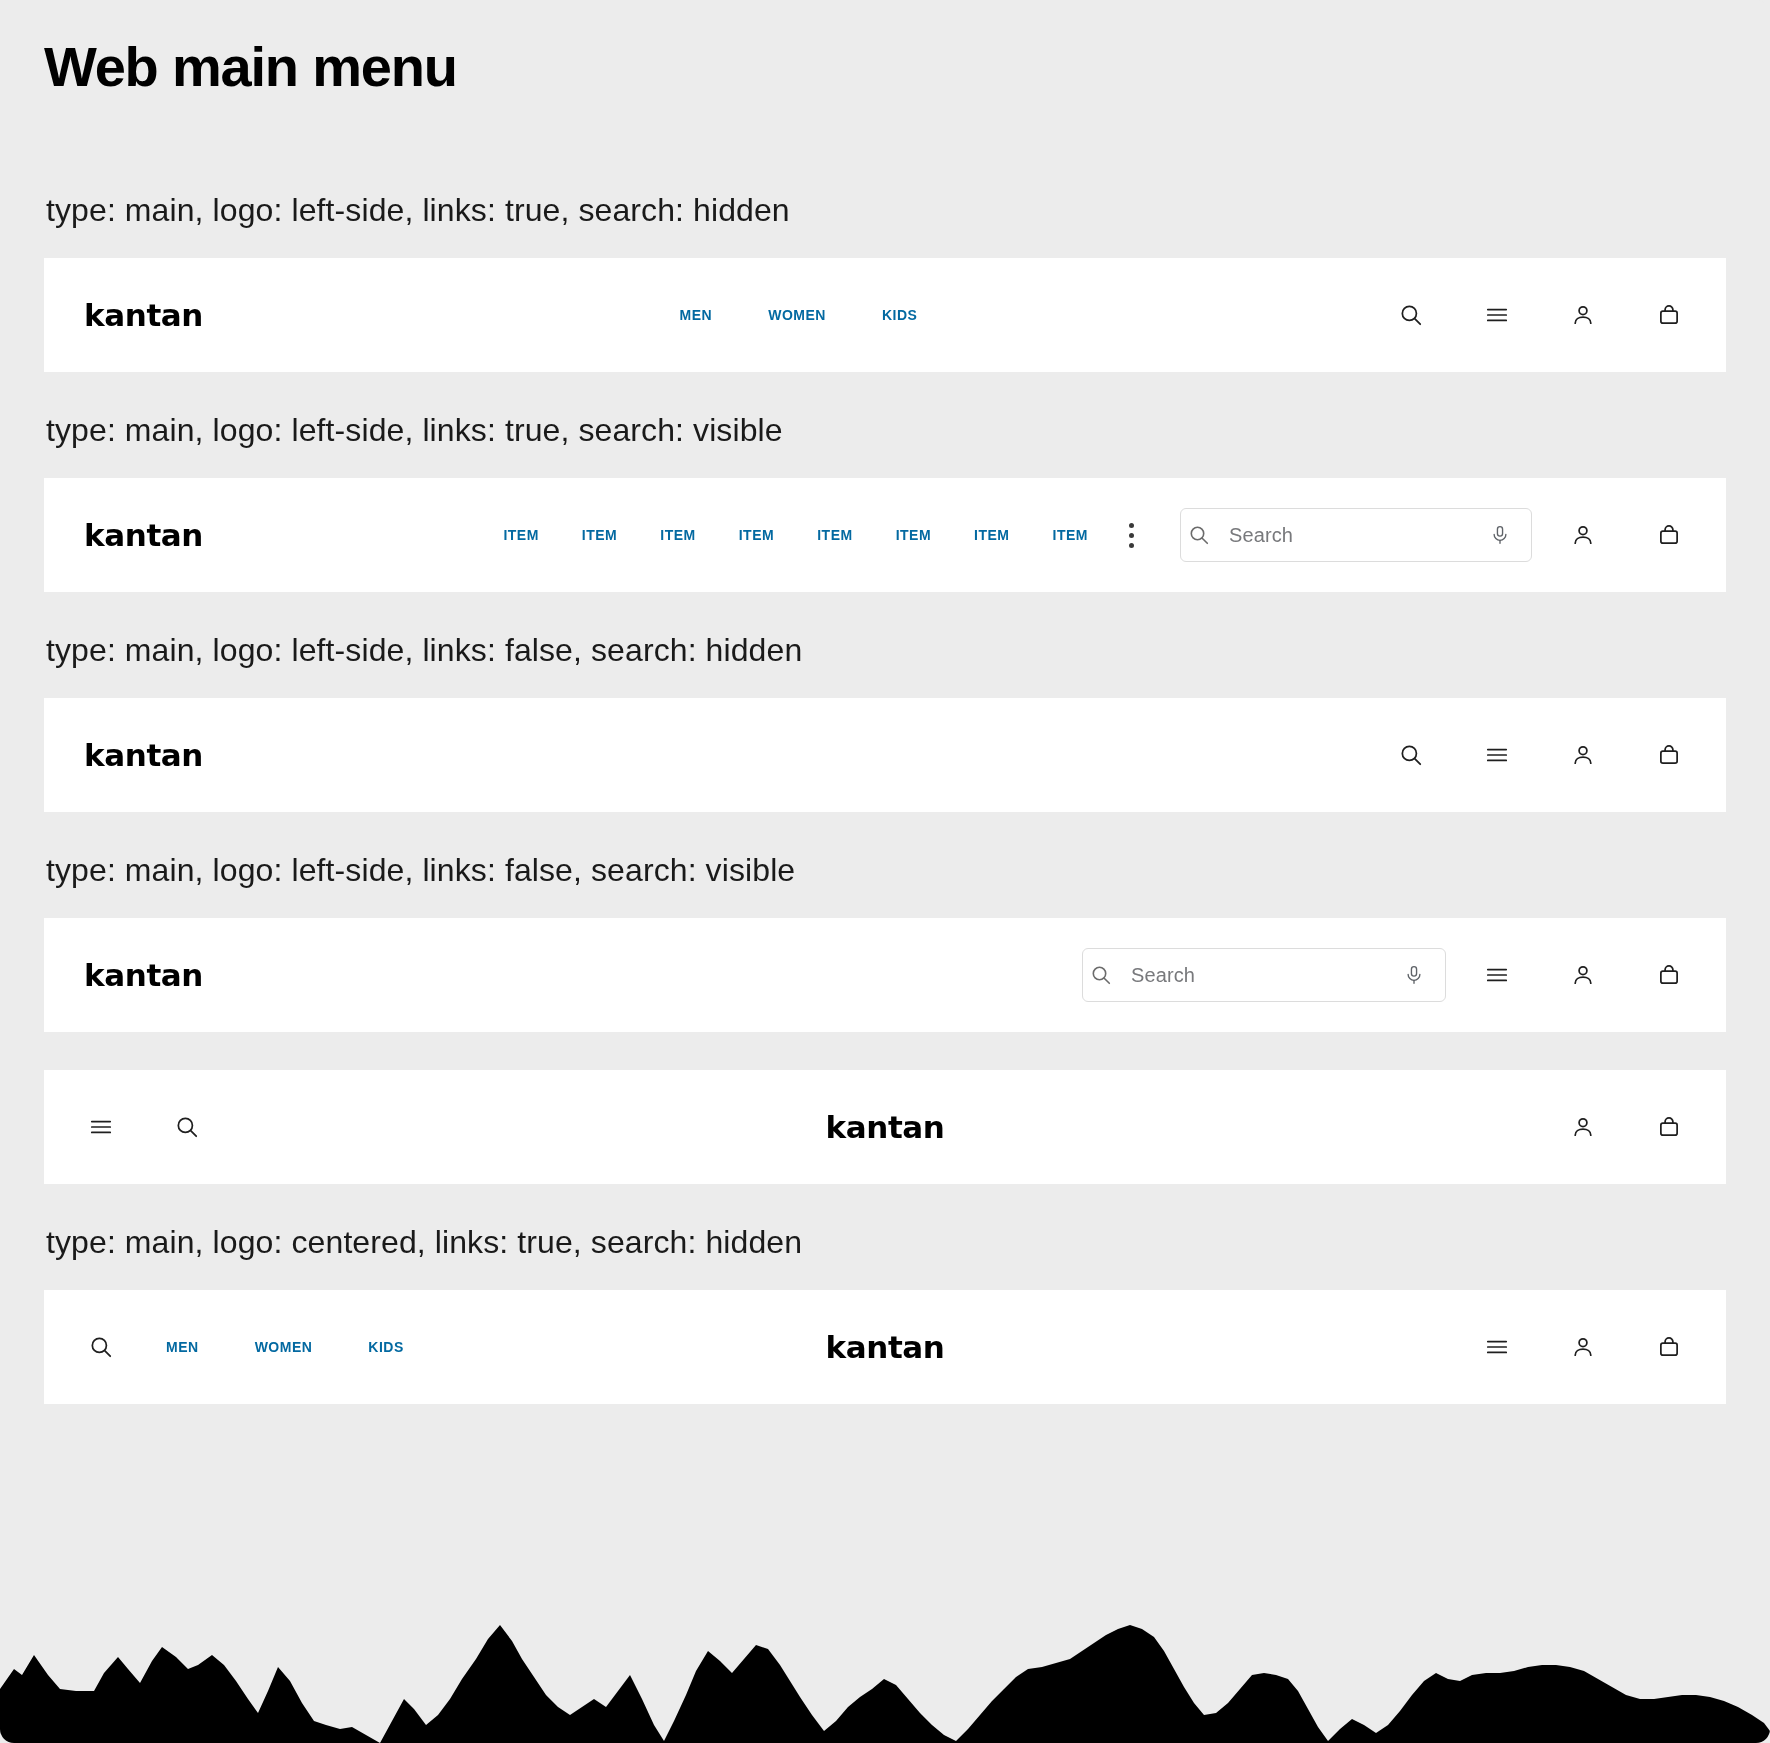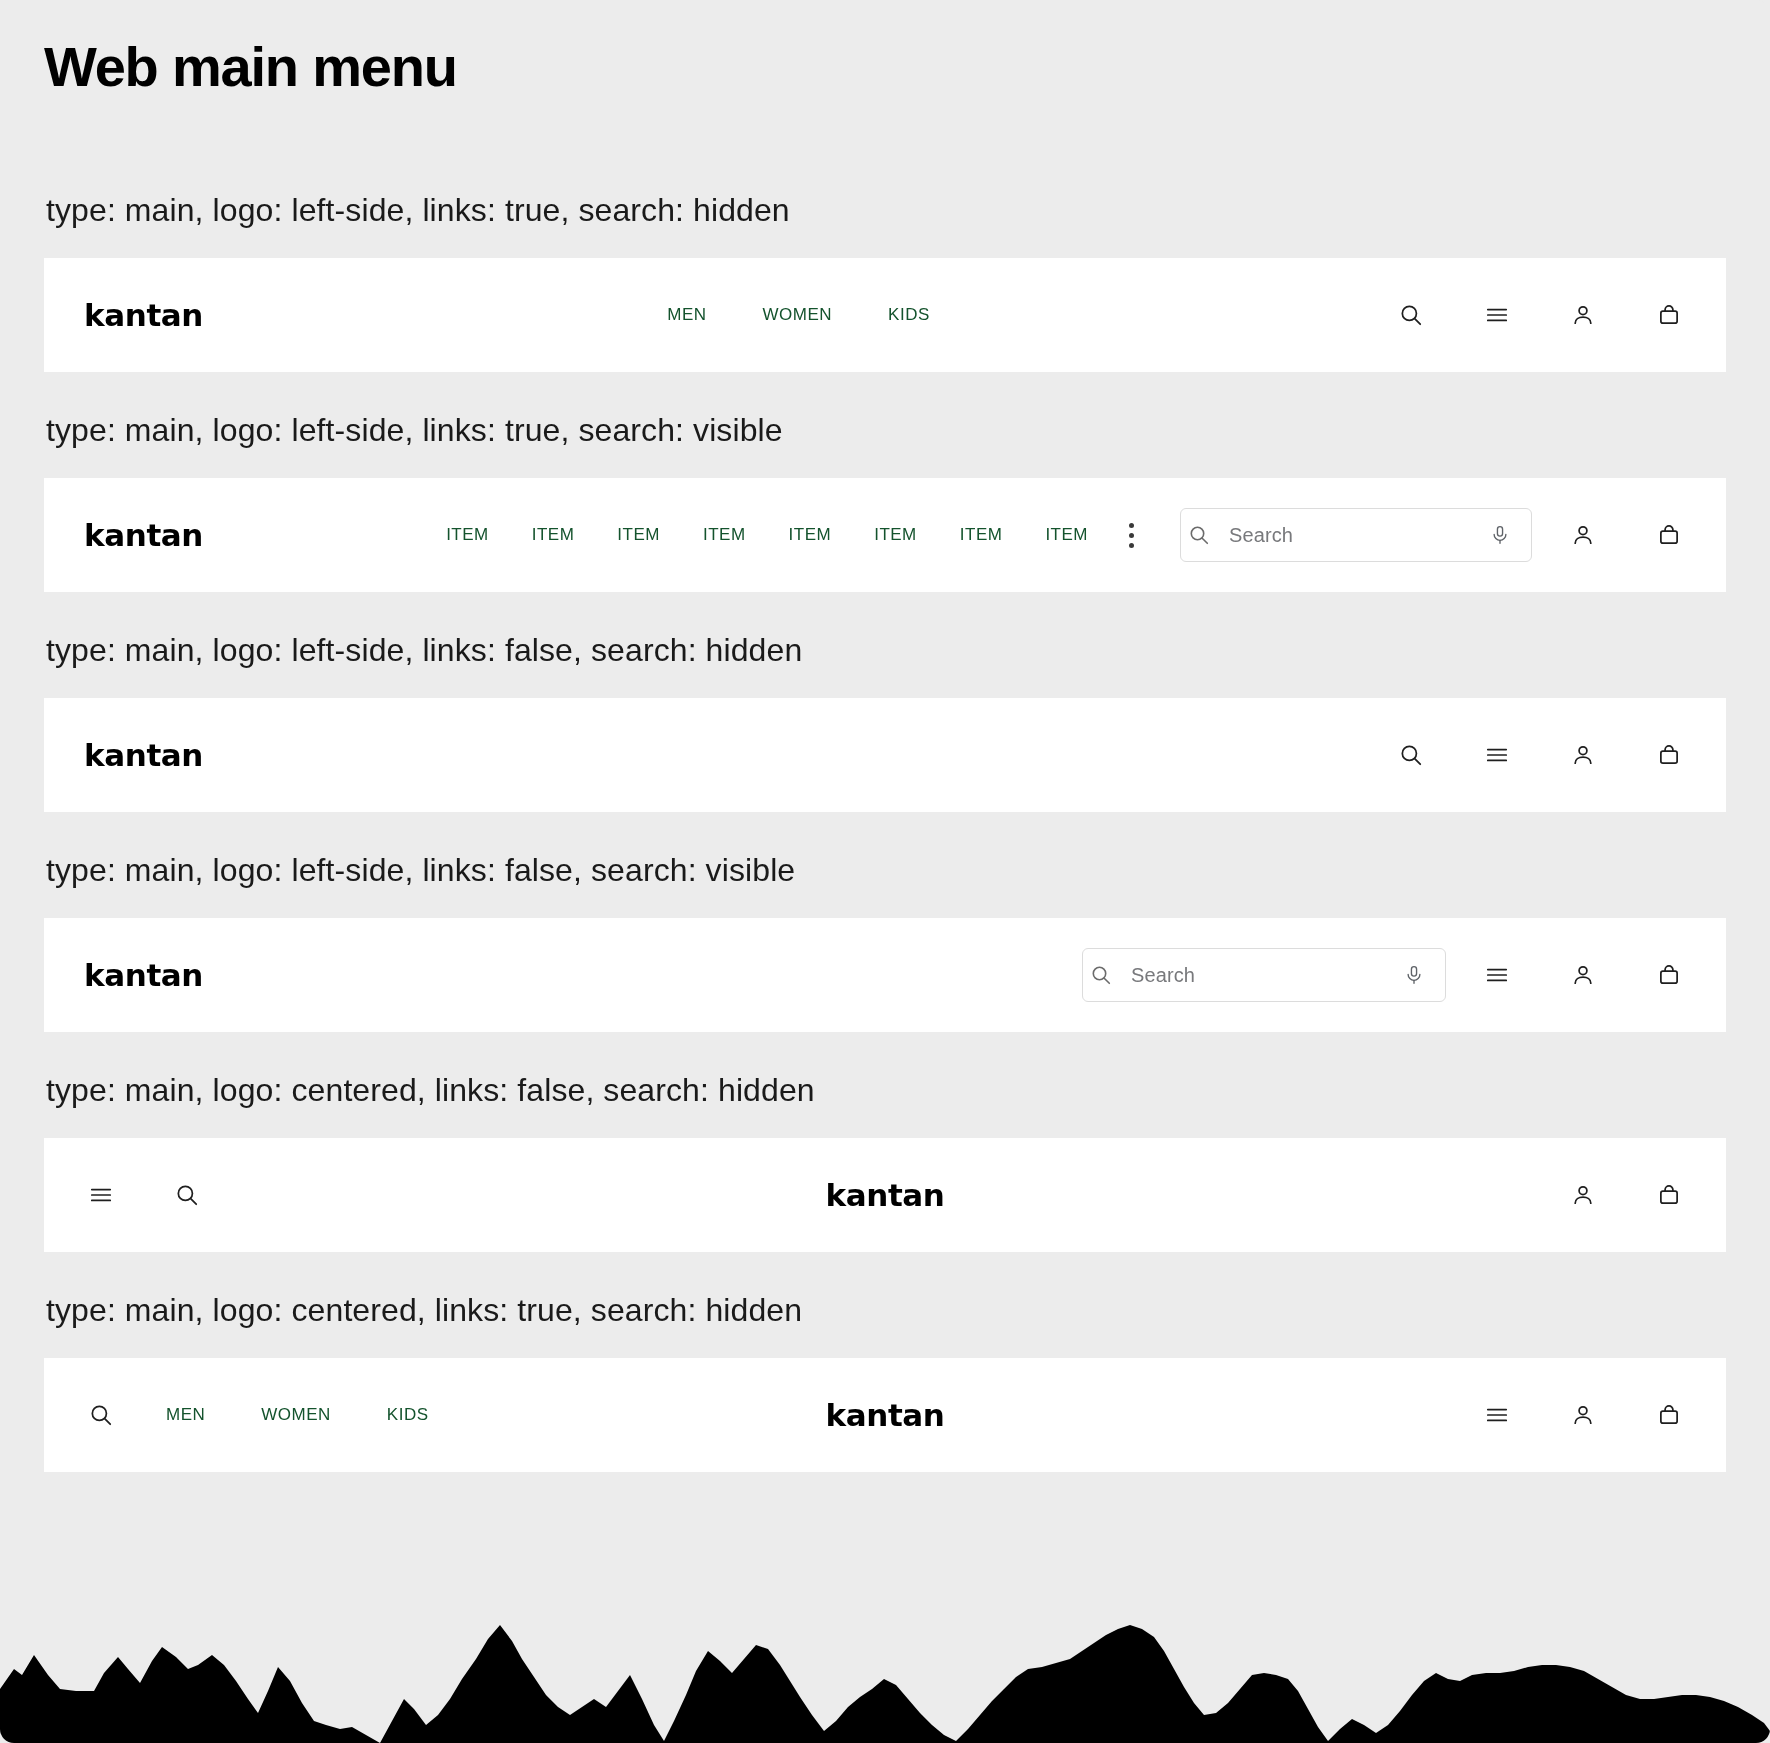--- a/index.html
+++ b/index.html
@@ -84,27 +84,28 @@
     top: 50%;
     transform: translate(-50%, -50%);
   }
 
   .nav-links {
     display: flex;
     align-items: center;
   }
 
   .nav-link {
-    font-size: 17px;
+    font-size: 14px;
     letter-spacing: 0.5px;
-    color: #14532d;
+    color: #0369a1;
     white-space: nowrap;
     text-transform: uppercase;
     padding: 6px 0;
     cursor: pointer;
+    font-weight: bold;
   }
 
   .gap-lg > .nav-link { margin-right: 56px; }
   .gap-lg > .nav-link:last-child { margin-right: 0; text-align: center; }
   .gap-md > .nav-link { margin-right: 43px; }
   .gap-md > .nav-link:last-child { margin-right: 0; }
 
   .spring { flex: 1 1 auto; }
 
   .icons {
@@ -372,21 +373,20 @@
           <svg width="26" height="26" viewBox="0 0 24 24" fill="none" stroke="currentColor" stroke-width="1.6" stroke-linecap="round">
               <rect x="4.5" y="8.5" width="15" height="11" rx="1.8"></rect>
               <path d="M8.4 8.5V7.2a3.6 3.6 0 0 1 7.2 0v1.3"></path>
             </svg>
         </div>
       </div>
     </div>
 
     <div class="spacer"></div>
 
-    <div class="caption">type: main, logo: centered, links: false, search: hidden</div>
     <div class="navbar">
       <div class="icons icons-left">
         <div class="icon-btn">
           <svg width="26" height="26" viewBox="0 0 24 24" fill="none" stroke="currentColor" stroke-width="1.6" stroke-linecap="round">
               <line x1="3.5" y1="7" x2="20.5" y2="7"></line>
               <line x1="3.5" y1="12" x2="20.5" y2="12"></line>
               <line x1="3.5" y1="17" x2="20.5" y2="17"></line>
             </svg>
         </div>
         <div class="icon-btn">

